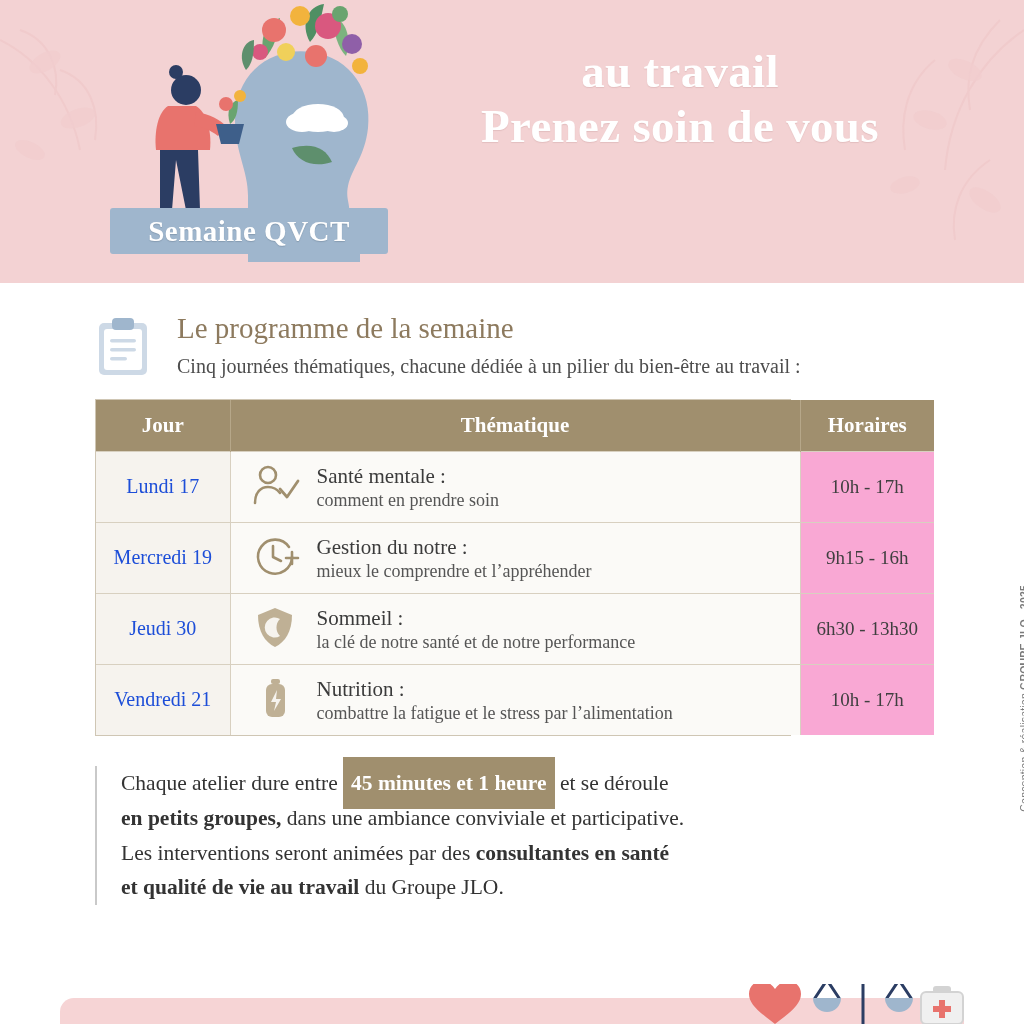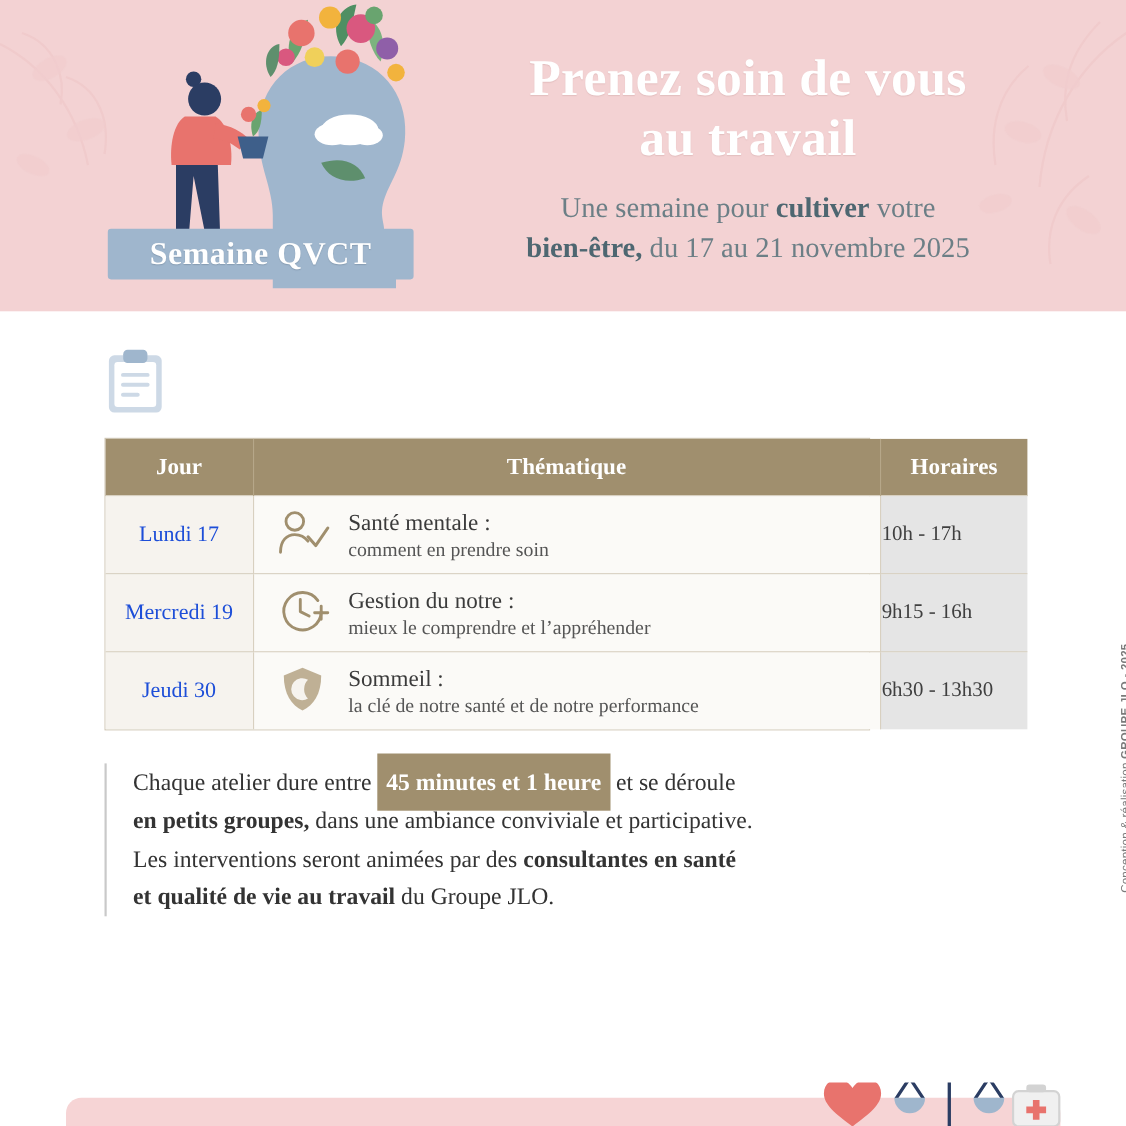--- a/index.html
+++ b/index.html
@@ -64,21 +64,21 @@
   }
 
   
   .illu {
     position: absolute;
     left: 0; top: 0;
     width: 330px; height: 283px;
   }
   .badge {
     position: absolute;
-    left: 38px;
+    left: 50px;
     top: 208px;
     width: 278px;
     height: 46px;
     background: #9fb6cd;
     border-radius: 3px;
     display: flex;
     align-items: center;
     justify-content: center;
     color: #ffffff;
     font-size: 29px;
@@ -151,24 +151,24 @@
   .col-theme { width: 570px; }
   .col-time  { width: 134px; }
 
   .cell-day {
     text-align: center;
     font-size: 20px;
     color: #1d4ed8;
     background: #f6f3ee;
   }
   .cell-time {
-    text-align: left;
+    text-align: center;
     font-size: 19px;
     color: #3f3f3f;
-    background: #e5e5e5;
+    background: #f9a8d4;
   }
   .cell-theme {
     background: #fbfaf7;
     padding: 0;
   }
   .theme-inner {
     display: flex;
     align-items: flex-start;
     padding: 0 12px 0 18px;
   }
@@ -359,43 +359,43 @@
         <path d="M170 124 C166 112 170 102 178 100 C178 112 176 120 170 124 Z" fill="#69a46f"></path>
         <circle cx="166" cy="104" r="7" fill="#e8736d"></circle>
         <circle cx="180" cy="96" r="6" fill="#f2b33d"></circle>
       </g>
     </svg>
     <div class="badge">Semaine QVCT</div>
   </div>
 
   <div class="header-right">
     <div class="title-main">
+      <div>au travail</div>
       <div>Prenez soin de vous</div>
-      <div>au travail</div>
-    </div>
-    <div class="title-sub">
-      <span>Une semaine pour </span><b>cultiver</b><span> votre</span><br>
-      <b>bien-être,</b><span> du 17 au 21 novembre 2025</span>
     </div>
   </div>
 </div>
 
 <div class="programme">
 
   <div class="prog-head">
     <svg class="clipboard-icon" viewBox="0 0 56 60">
       <rect x="4" y="6" width="48" height="52" rx="5" fill="#cdd9e6"></rect>
       <rect x="9" y="12" width="38" height="41" rx="3" fill="#ffffff"></rect>
       <rect x="17" y="1" width="22" height="12" rx="4" fill="#9fb6cd"></rect>
       <g fill="#cdd9e6">
         <rect x="15" y="22" width="26" height="3.6" rx="1.8"></rect>
         <rect x="15" y="31" width="26" height="3.6" rx="1.8"></rect>
         <rect x="15" y="40" width="17" height="3.6" rx="1.8"></rect>
       </g>
     </svg>
+    <div class="prog-head-text">
+      <div class="prog-title">Le programme de la semaine</div>
+      <div class="prog-desc">Cinq journées thématiques, chacune dédiée à un pilier du bien-être au travail :</div>
+    </div>
   </div>
 
   <div class="table-wrap">
     <table class="program">
       <colgroup>
         <col class="col-day">
           <col class="col-theme">
           <col class="col-time">
       </colgroup>
       <thead>
@@ -454,20 +454,37 @@
               </svg>
               <div class="theme-text">
                 <div class="theme-title">Sommeil :</div>
                 <div class="theme-sub">la clé de notre santé et de notre performance</div>
               </div>
             </div>
           </td>
           <td class="cell-time">6h30 - 13h30</td>
         </tr>
 
+        <tr>
+          <td class="cell-day">Vendredi 21</td>
+          <td class="cell-theme">
+            <div class="theme-inner">
+              <svg class="theme-icon" viewBox="0 0 52 46">
+                <rect x="17" y="8" width="19" height="33" rx="6" fill="#bfb095"></rect>
+                <rect x="22" y="3" width="9" height="5" rx="2" fill="#bfb095"></rect>
+                <path d="M28 14 L22 26 L27 26 L25 35 L32 23 L27 23 Z" fill="#f6f3ee"></path>
+              </svg>
+              <div class="theme-text">
+                <div class="theme-title">Nutrition :</div>
+                <div class="theme-sub">combattre la fatigue et le stress par l’alimentation</div>
+              </div>
+            </div>
+          </td>
+          <td class="cell-time">10h - 17h</td>
+        </tr>
       </tbody>
     </table>
   </div>
 
   <div class="note">
     <div class="note-body">
       <span>Chaque atelier dure entre </span><span class="hl">45 minutes et 1 heure</span><span> et se déroule</span><br>
       <b>en petits groupes,</b><span> dans une ambiance conviviale et participative.</span><br>
       <span>Les interventions seront animées par des </span><b>consultantes en santé</b><br>
       <b>et qualité de vie au travail</b><span> du Groupe JLO.</span>

